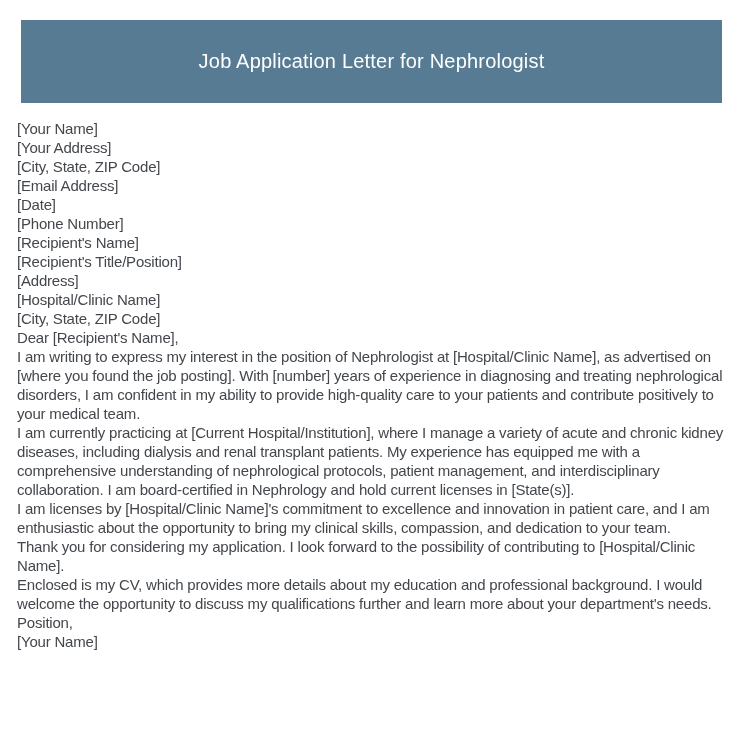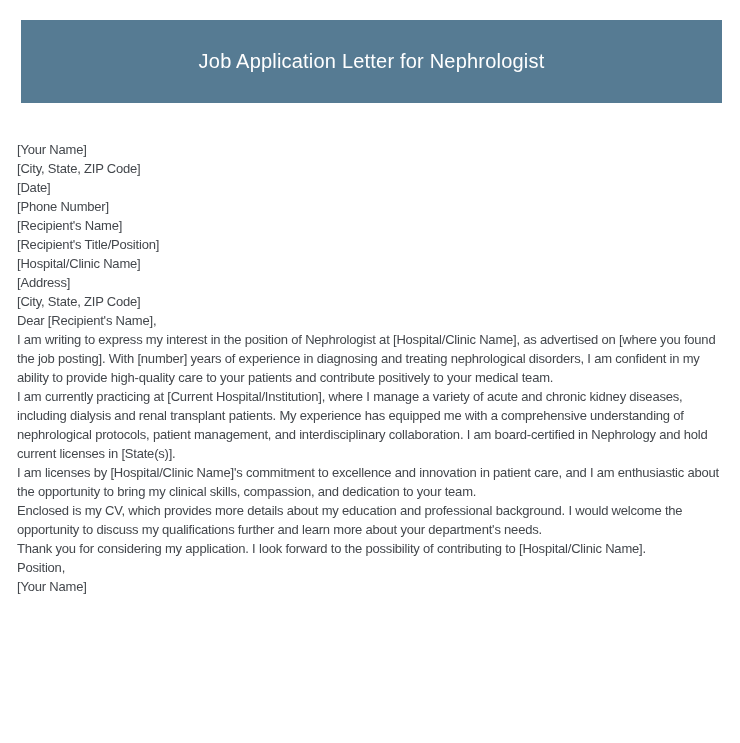--- a/index.html
+++ b/index.html
@@ -24,55 +24,57 @@
     justify-content: center;
   }
   .banner h1 {
     margin: 0;
     color: var(--banner-fg, #ffffff);
     font-size: 20px;
     font-weight: 500;
     letter-spacing: 0.2px;
   }
   .letter {
-    margin: 37px 14px 0 17px;
+    margin: 16px 14px 0 17px;
     width: 708px;
     color: var(--body-fg, #43474c);
-    font-size: 13px;
+    font-size: 15px;
     line-height: 19px;
     letter-spacing: -0.2px;
   }
   .letter .line,
   .letter p {
     margin: 0;
     padding: 0;
   }
 </style>
 </head>
 <body>
 
 <header class="banner">
   <h1>Job Application Letter for Nephrologist</h1>
 </header>
 
 <main class="letter">
   <div class="line">[Your Name]</div>
+  <div class="line">[Your Address]</div>
   <div class="line">[City, State, ZIP Code]</div>
+  <div class="line">[Email Address]</div>
   <div class="line">[Date]</div>
   <div class="line">[Phone Number]</div>
 
   <div class="line">[Recipient's Name]</div>
   <div class="line">[Recipient's Title/Position]</div>
+  <div class="line">[Address]</div>
   <div class="line">[Hospital/Clinic Name]</div>
-  <div class="line">[Address]</div>
   <div class="line">[City, State, ZIP Code]</div>
 
   <div class="line">Dear [Recipient's Name],</div>
 
   <p>I am writing to express my interest in the position of Nephrologist at [Hospital/Clinic Name], as advertised on [where you found the job posting]. With [number] years of experience in diagnosing and treating nephrological disorders, I am confident in my ability to provide high-quality care to your patients and contribute positively to your medical team.</p>
   <p>I am currently practicing at [Current Hospital/Institution], where I manage a variety of acute and chronic kidney diseases, including dialysis and renal transplant patients. My experience has equipped me with a comprehensive understanding of nephrological protocols, patient management, and interdisciplinary collaboration. I am board-certified in Nephrology and hold current licenses in [State(s)].</p>
   <p>I am licenses by [Hospital/Clinic Name]'s commitment to excellence and innovation in patient care, and I am enthusiastic about the opportunity to bring my clinical skills, compassion, and dedication to your team.</p>
+  <p>Thank you for considering my application. I look forward to the possibility of contributing to [Hospital/Clinic Name].</p>
   <p>Enclosed is my CV, which provides more details about my education and professional background. I would welcome the opportunity to discuss my qualifications further and learn more about your department's needs.</p>
-  <p>Thank you for considering my application. I look forward to the possibility of contributing to [Hospital/Clinic Name].</p>
 
   <div class="line">Position,</div>
   <div class="line">[Your Name]</div>
 </main>
 
 </body></html>

